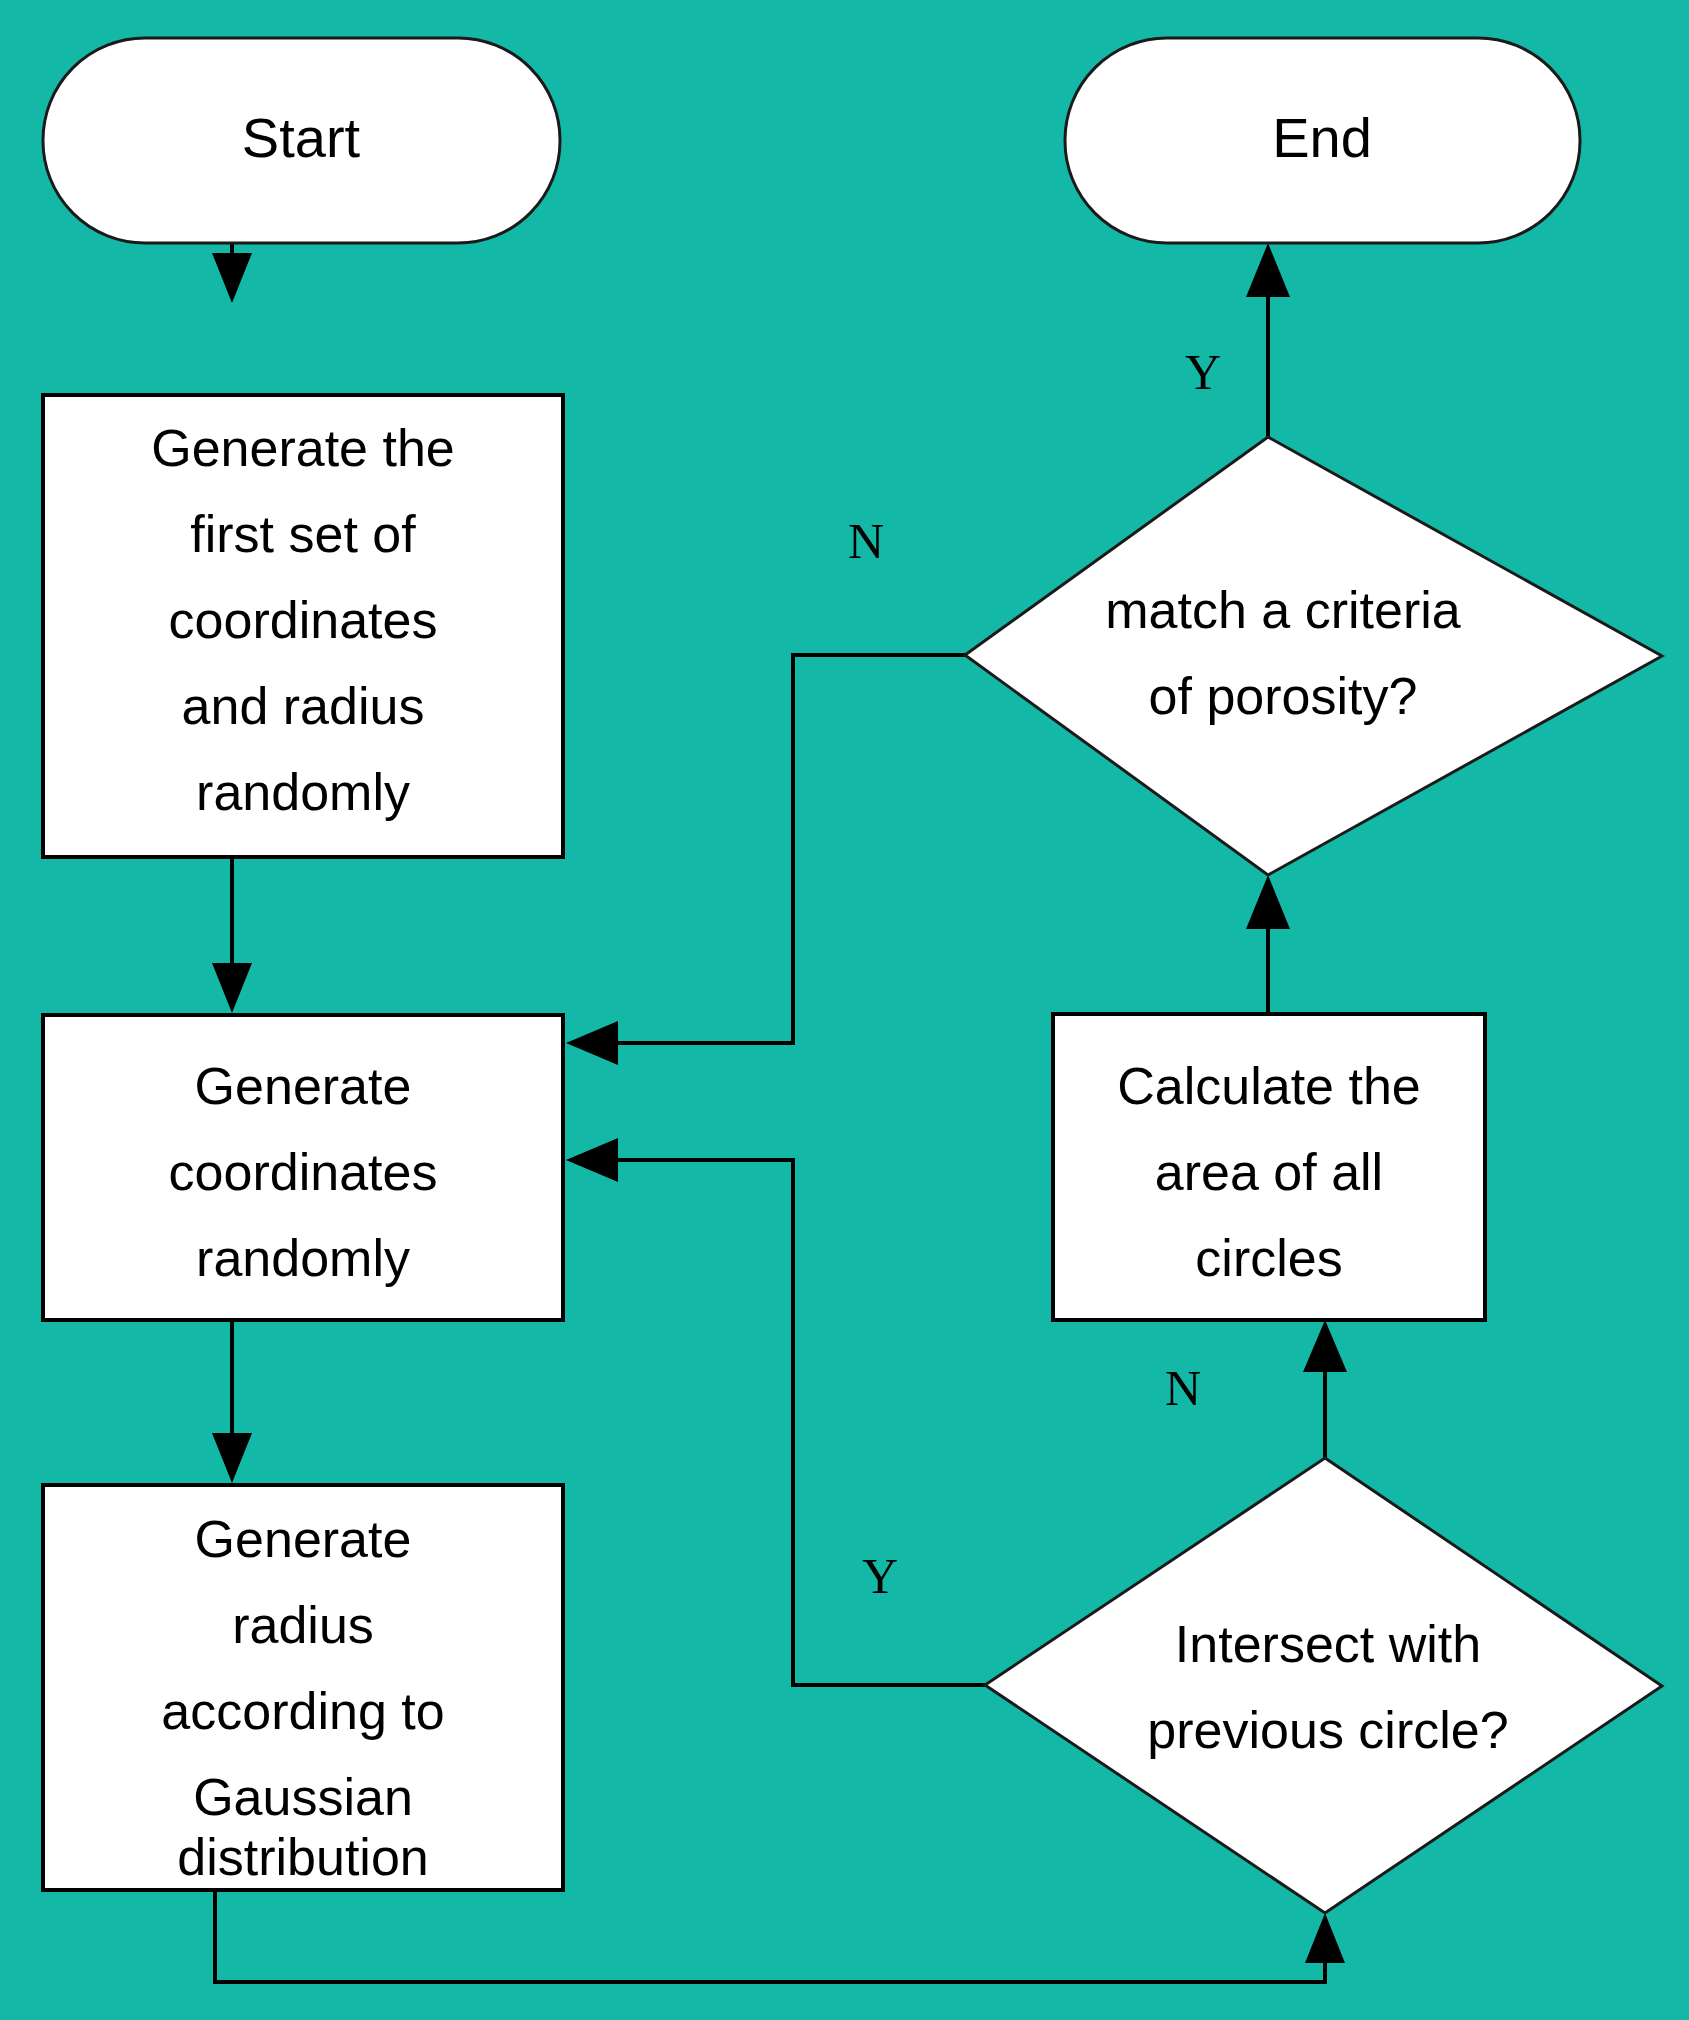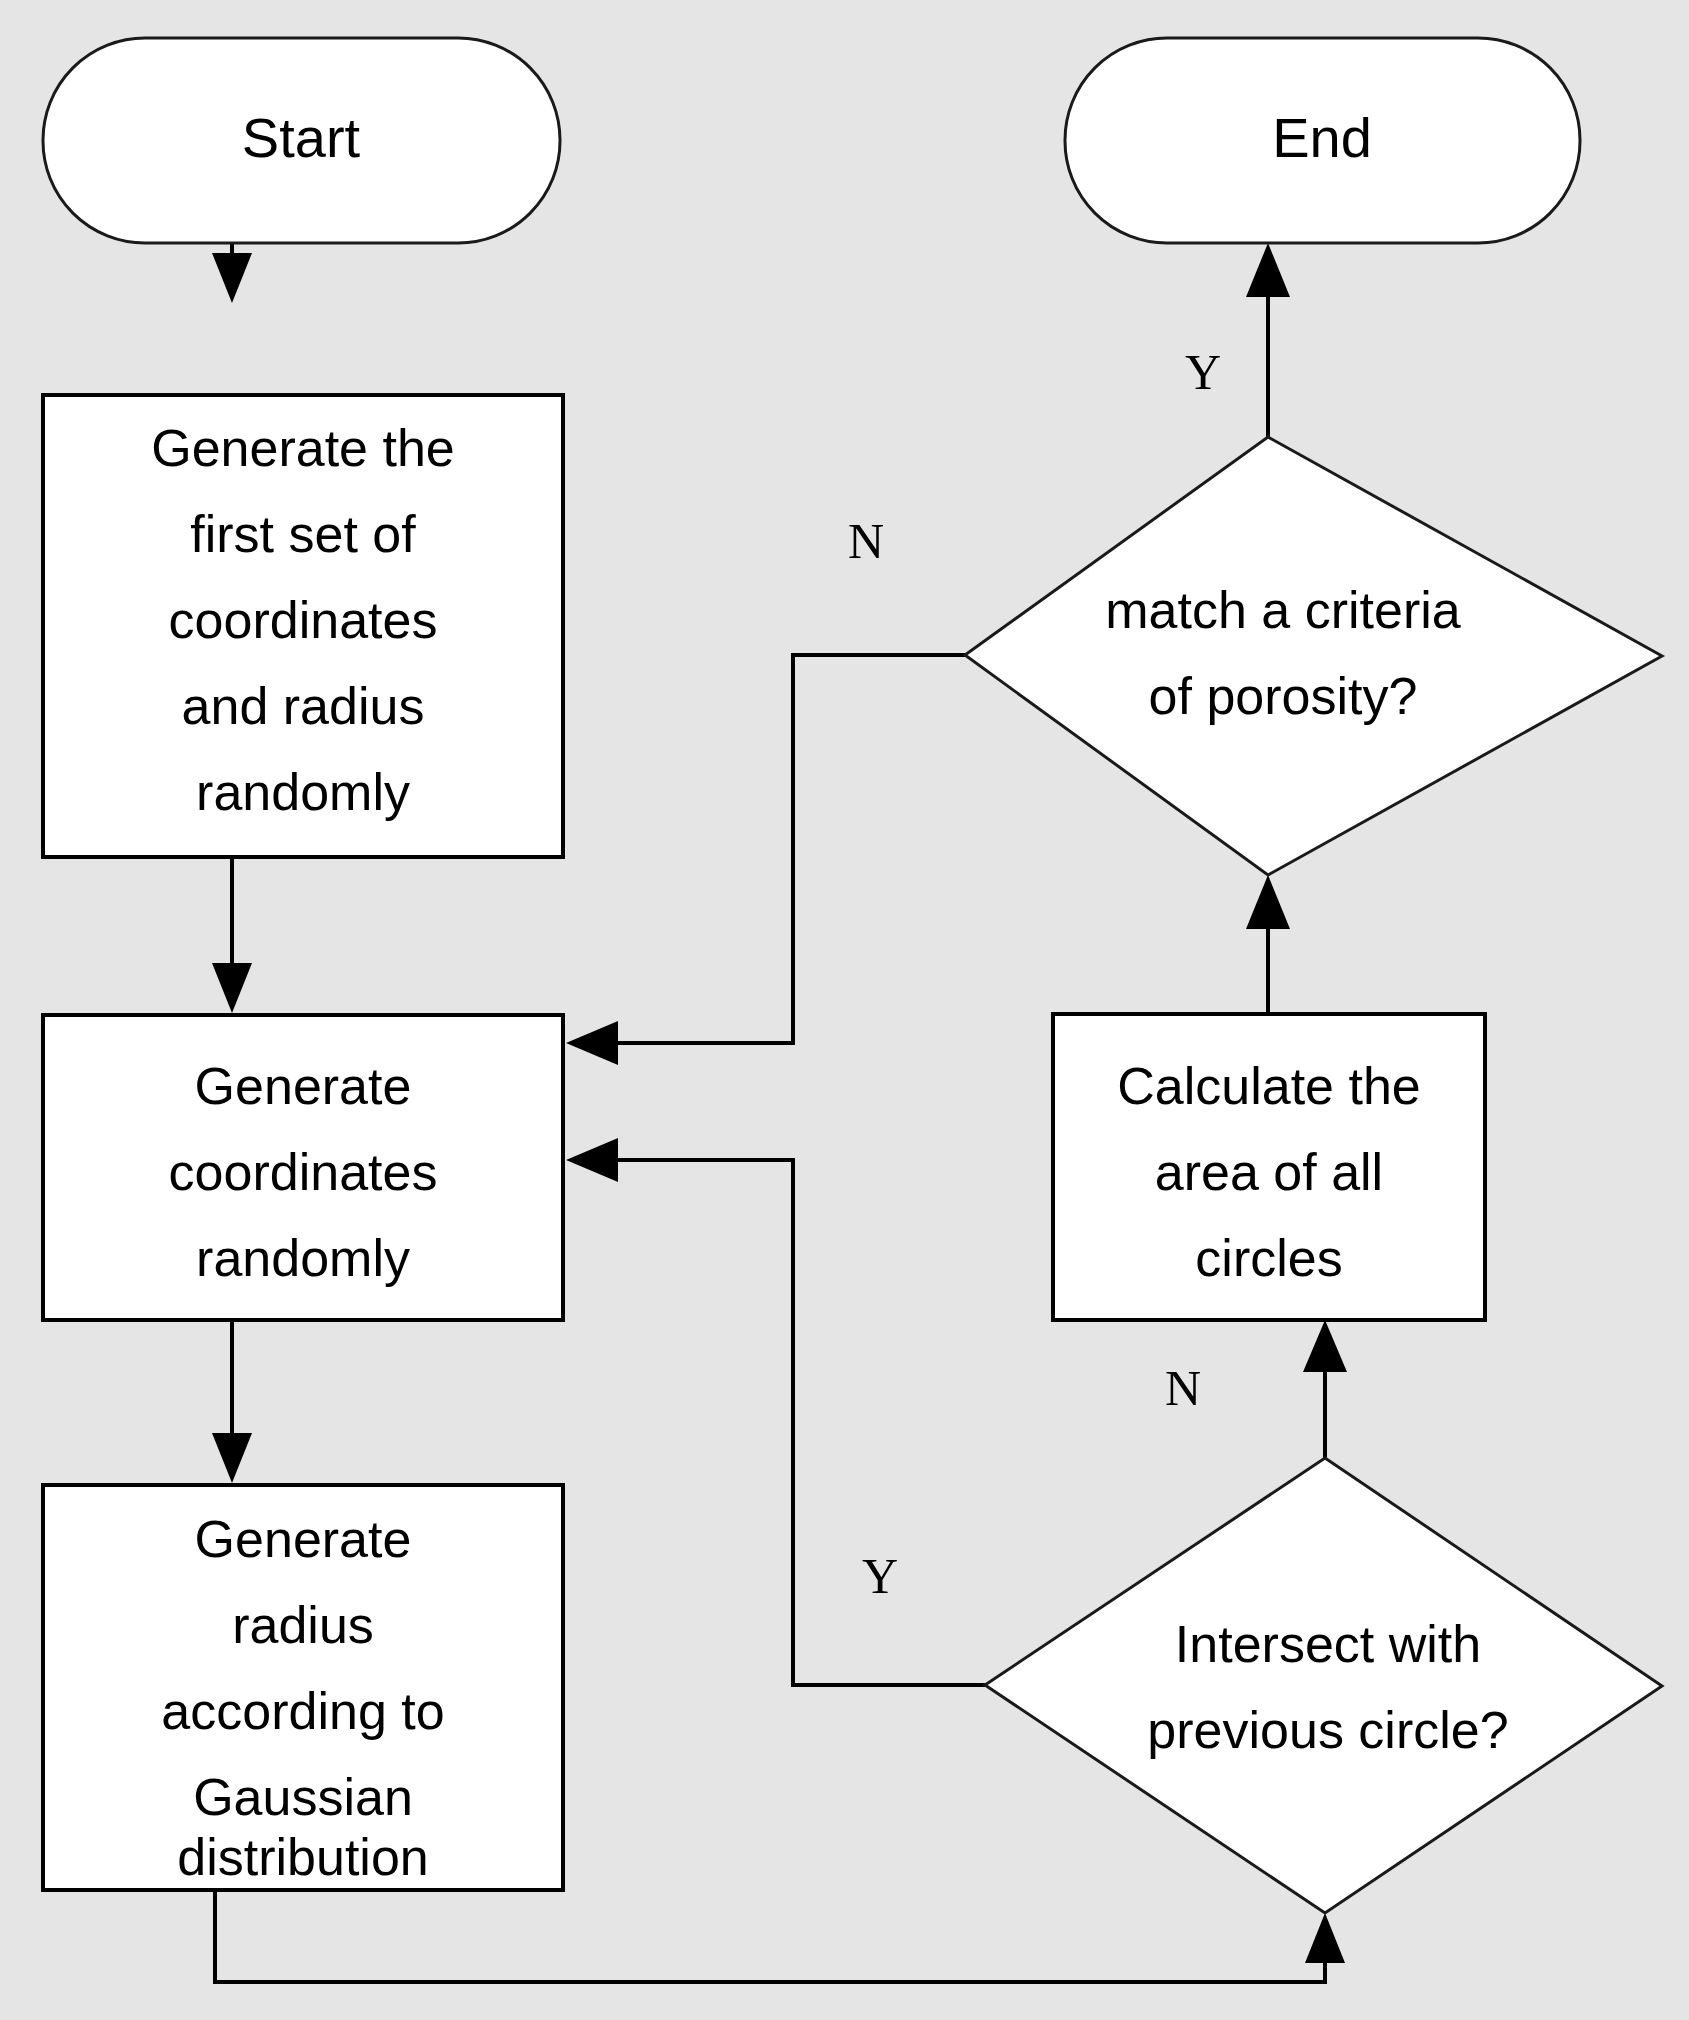--- a/index.html
+++ b/index.html
@@ -1,21 +1,21 @@
 <!DOCTYPE html>
 <html><head>
 <meta charset="utf-8">
 <style>
   html,body{margin:0;padding:0;background:#ffffff;}
   body{
     width:1689px;height:2020px;
     font-family:"Liberation Sans", sans-serif;
     overflow:hidden;
   }
-  #flow-root{position:relative;width:1689px;height:2020px;background:#e5e5e5;}
+  #flow-root{position:relative;width:1689px;height:2020px;background:#14b8a6;}
   svg#flow-svg{position:absolute;left:0;top:0;width:1689px;height:2020px;display:block;}
   .shape-outline{fill:#ffffff;stroke:#000000;stroke-width:4;}
   .shape-outline-thin{fill:#ffffff;stroke:#1a1a1a;stroke-width:3;}
   .connector{stroke:#000000;stroke-width:4;fill:none;stroke-linecap:butt;stroke-linejoin:miter;}
   .arrowhead{fill:#000000;stroke:none;}
   .node-text{
     font-family:"Liberation Sans", sans-serif;
     fill:#000000;
     font-size:52px;
     text-anchor:middle;

